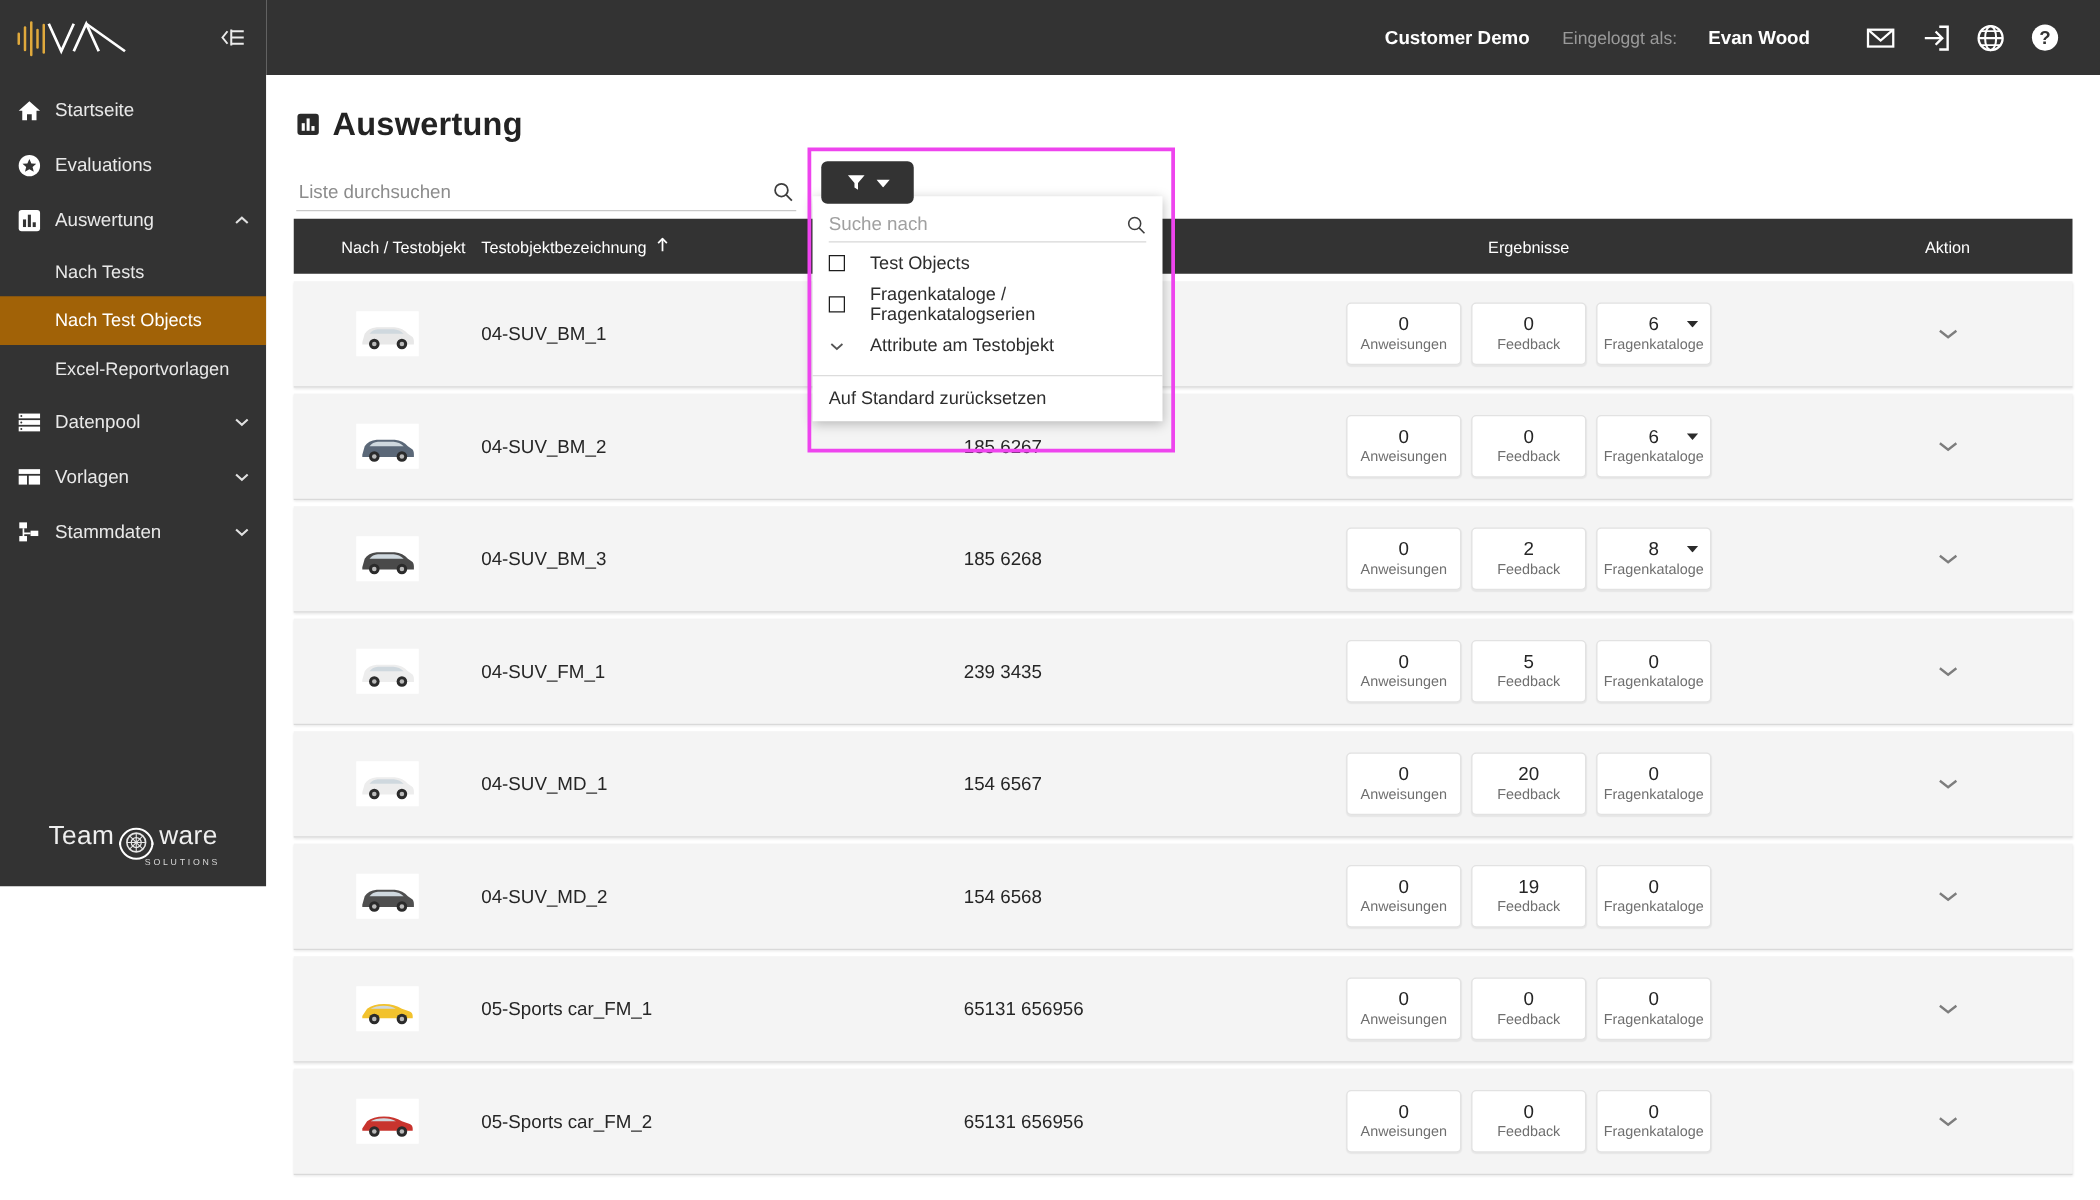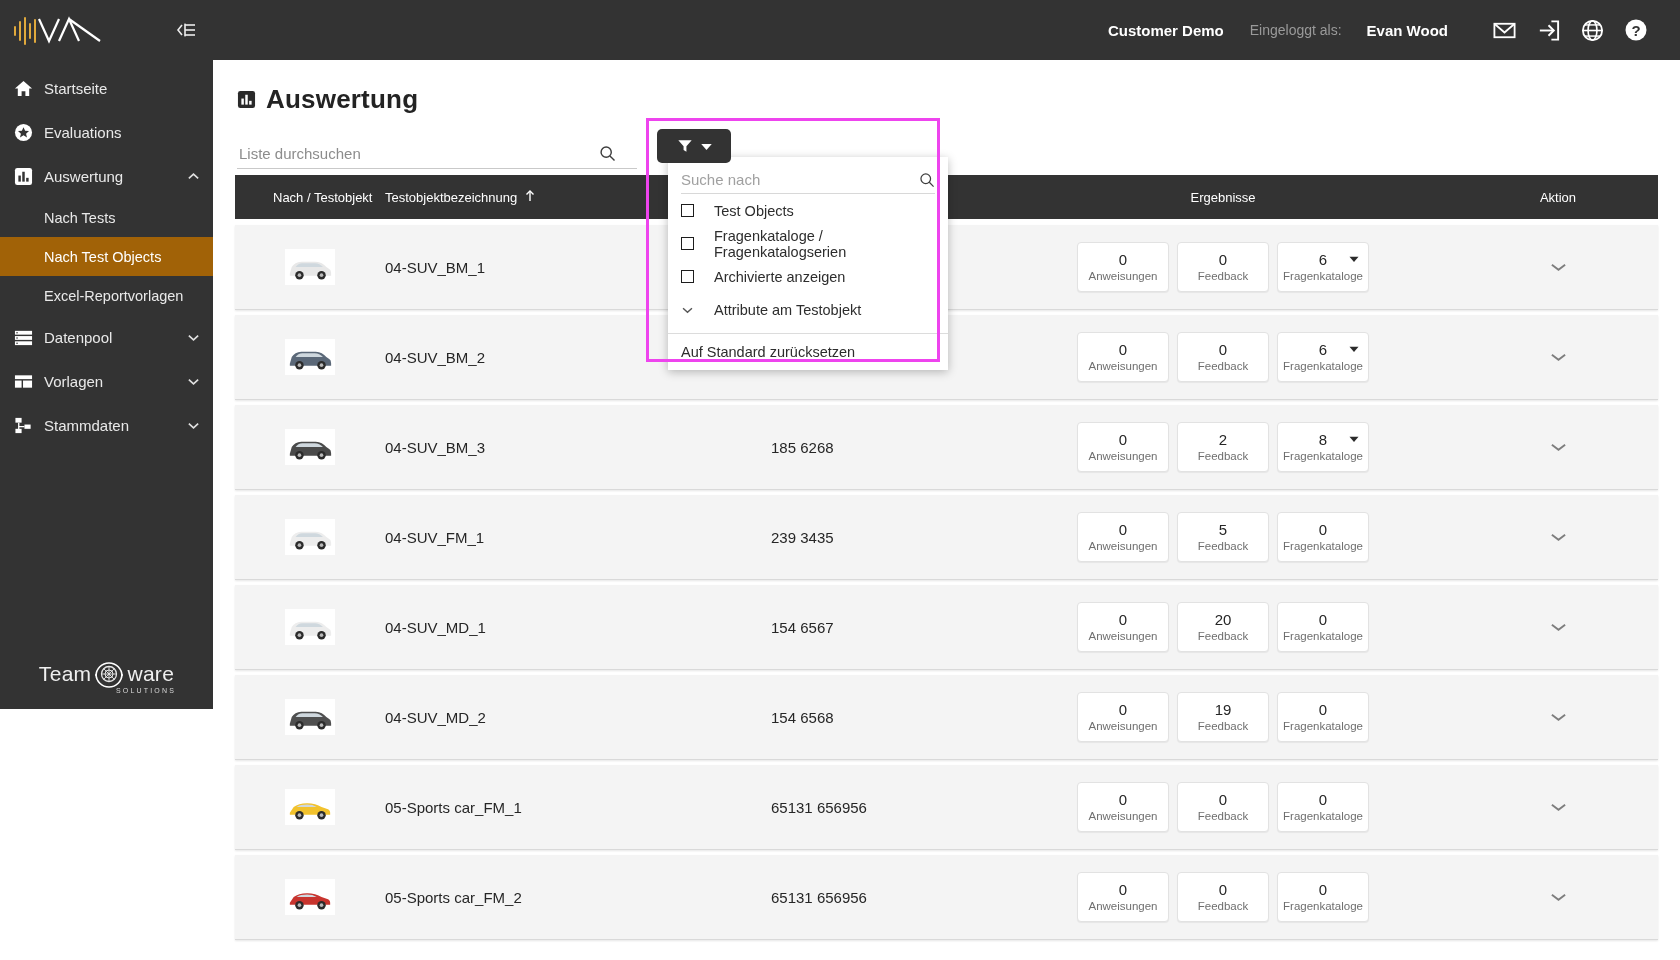--- a/index.html
+++ b/index.html
@@ -39,21 +39,21 @@
   .sb-sub {
     display:flex; align-items:center;
     height: 39px; padding-left: 44px;
     font-size: 14.5px; color:#e9e9e9; cursor:pointer;
   }
   .sb-sub.active { background: #a16207; color:#ffffff; }
   .sb-footer {
     position: absolute; bottom: 18px; left: 0; width: 213px;
     display: flex; justify-content: center; align-items: center;
   }
-  .tw-logo { display:flex; align-items:center; gap:0px; }
+  .tw-logo { display:flex; gap:0px; }
   .tw-word { font-size: 21px; color:#efefef; font-family:"Liberation Sans",sans-serif; letter-spacing:.3px; }
   .tw-sol { font-size: 7px; letter-spacing: 2.2px; color:#d8d8d8; position:absolute; bottom:-3px; right:-2px; }
 
   
   .main {
     flex: 1; height: 960px;
     background: #ffffff;
     position: relative;
     display: flex; flex-direction: column;
   }
@@ -68,42 +68,42 @@
   .tb-user { font-size: 15px; font-weight: bold; color:#ffffff; margin-right: 34px; padding-left: 17px; }
   .tb-ico { width: 44px; display:flex; align-items:center; justify-content:center; cursor:pointer; }
 
   .content { flex:1; padding: 18px 22px 0 22px; position:relative; overflow:hidden; }
   .page-title-row { display:flex; align-items:center; gap:10px; margin: 6px 0 10px 2px; }
   .page-title { font-size: 26px; font-weight: bold; color:#232323; letter-spacing:.2px; }
 
   .searchrow { display:flex; align-items:flex-end; position:relative; height: 44px; }
   .searchbox {
     width: 400px; border-bottom: 1px solid #c9c9c9;
-    display:flex; align-items:center; 
+    display:flex; align-items:center; justify-content:space-between;
     padding: 0 2px 6px 2px; margin-left: 2px;
   }
   .searchbox input {
     border:none; outline:none; font-size:15px; color:#3a3a3a;
     font-family:"Liberation Sans",sans-serif; width: 360px; background:transparent;
   }
   .searchbox input::placeholder { color:#8c8c8c; }
 
   
   .filter-wrap { position:absolute; left: 411px; top: -7px; }
   .highlight-box {
     position:absolute; left: 0; top: 0; width: 294px; height: 244px;
     border: 3px solid #ee44ee; pointer-events:none; z-index: 60;
   }
   .filter-btn {
     position:absolute; left: 11px; top: 11px;
     width: 74px; height: 34px; background:#333333; border-radius:5px;
     display:flex; align-items:center; justify-content:center; gap:8px; cursor:pointer; z-index: 55;
   }
   .filter-menu {
-    position:absolute; left: 22px; top: 39px; width: 280px;
+    position:absolute; left: 4px; top: 39px; width: 280px;
     background:#ffffff; box-shadow: 0 2px 9px rgba(0,0,0,.26);
     z-index: 50; padding-top: 6px;
   }
   .fm-search { padding: 8px 13px 0 13px; }
   .fm-search-inner {
     display:flex; align-items:center; justify-content:space-between;
     border-bottom:1px solid #d8d8d8; padding-bottom: 5px;
   }
   .fm-search-inner input {
     border:none; outline:none; background:transparent; font-size:15px;
@@ -411,24 +411,20 @@
 
             <div class="fm-item">
               <span class="cbox"></span>
               <span>Test Objects</span>
             </div>
             <div class="fm-item">
               <span class="cbox"></span>
               <span>Fragenkataloge / Fragenkatalogserien</span>
             </div>
             <div class="fm-item">
-              <span class="cbox"></span>
-              <span>Archivierte anzeigen</span>
-            </div>
-            <div class="fm-item">
               <span style="width:13px;display:inline-flex;">
                 <svg width="13" height="8" viewBox="0 0 14 9">
                     <polyline points="2,2.5 7,7 12,2.5" fill="none" stroke="#555555" stroke-width="1.6"></polyline>
                   </svg>
               </span>
               <span>Attribute am Testobjekt</span>
             </div>
 
             <div class="fm-sep"></div>
             <div class="fm-reset">

